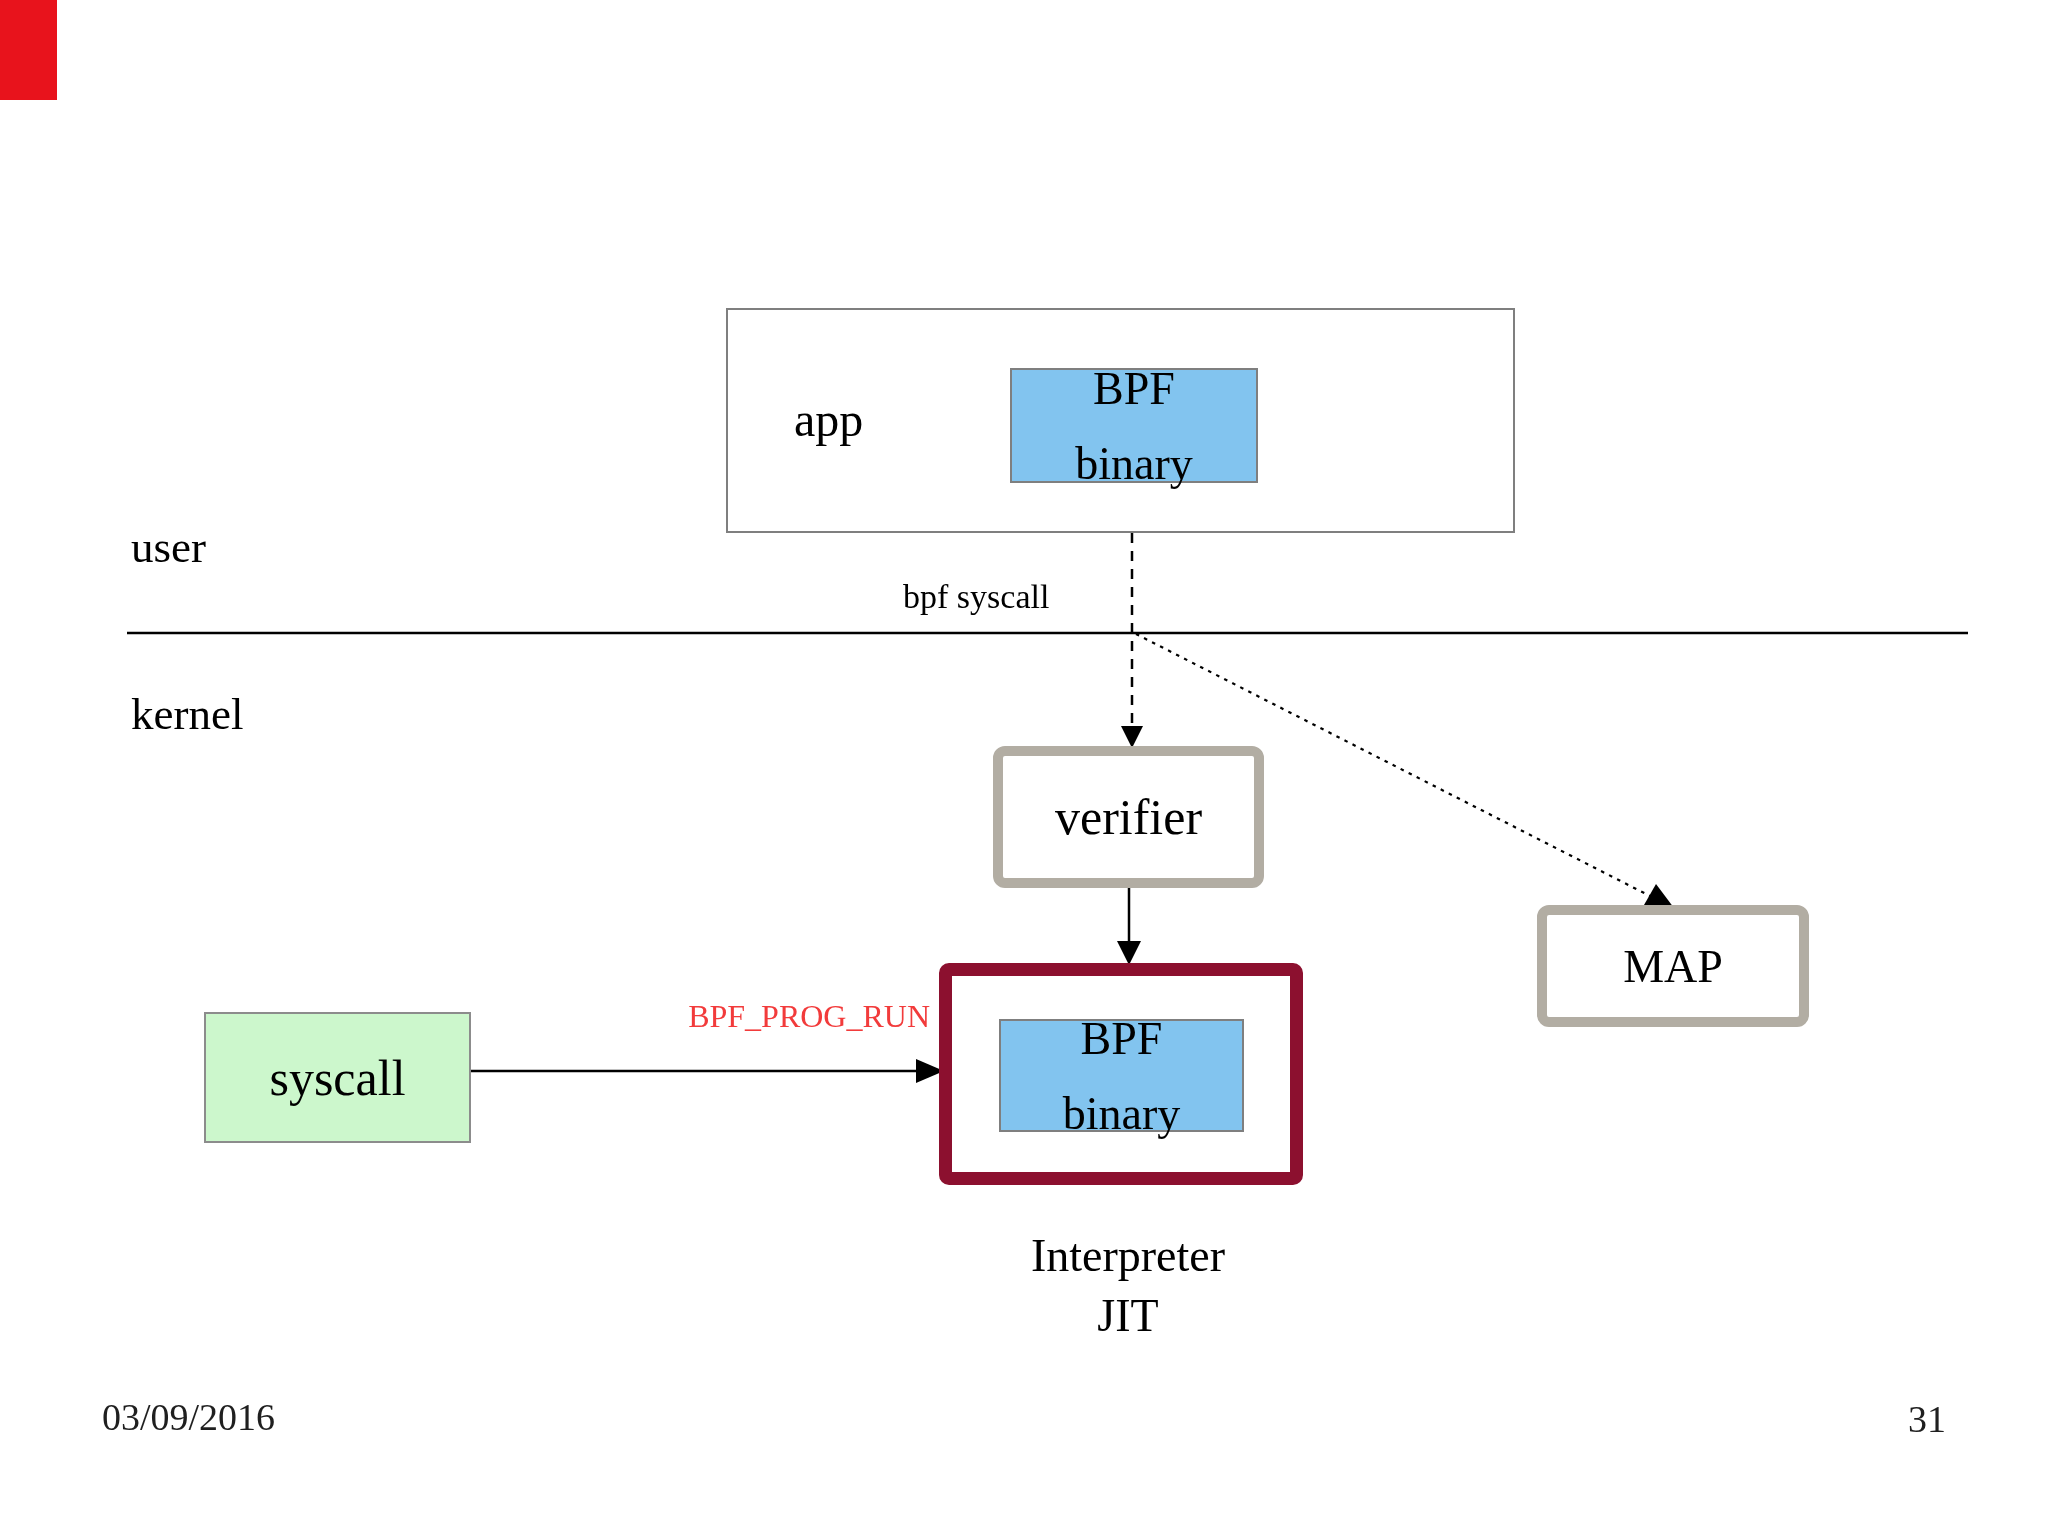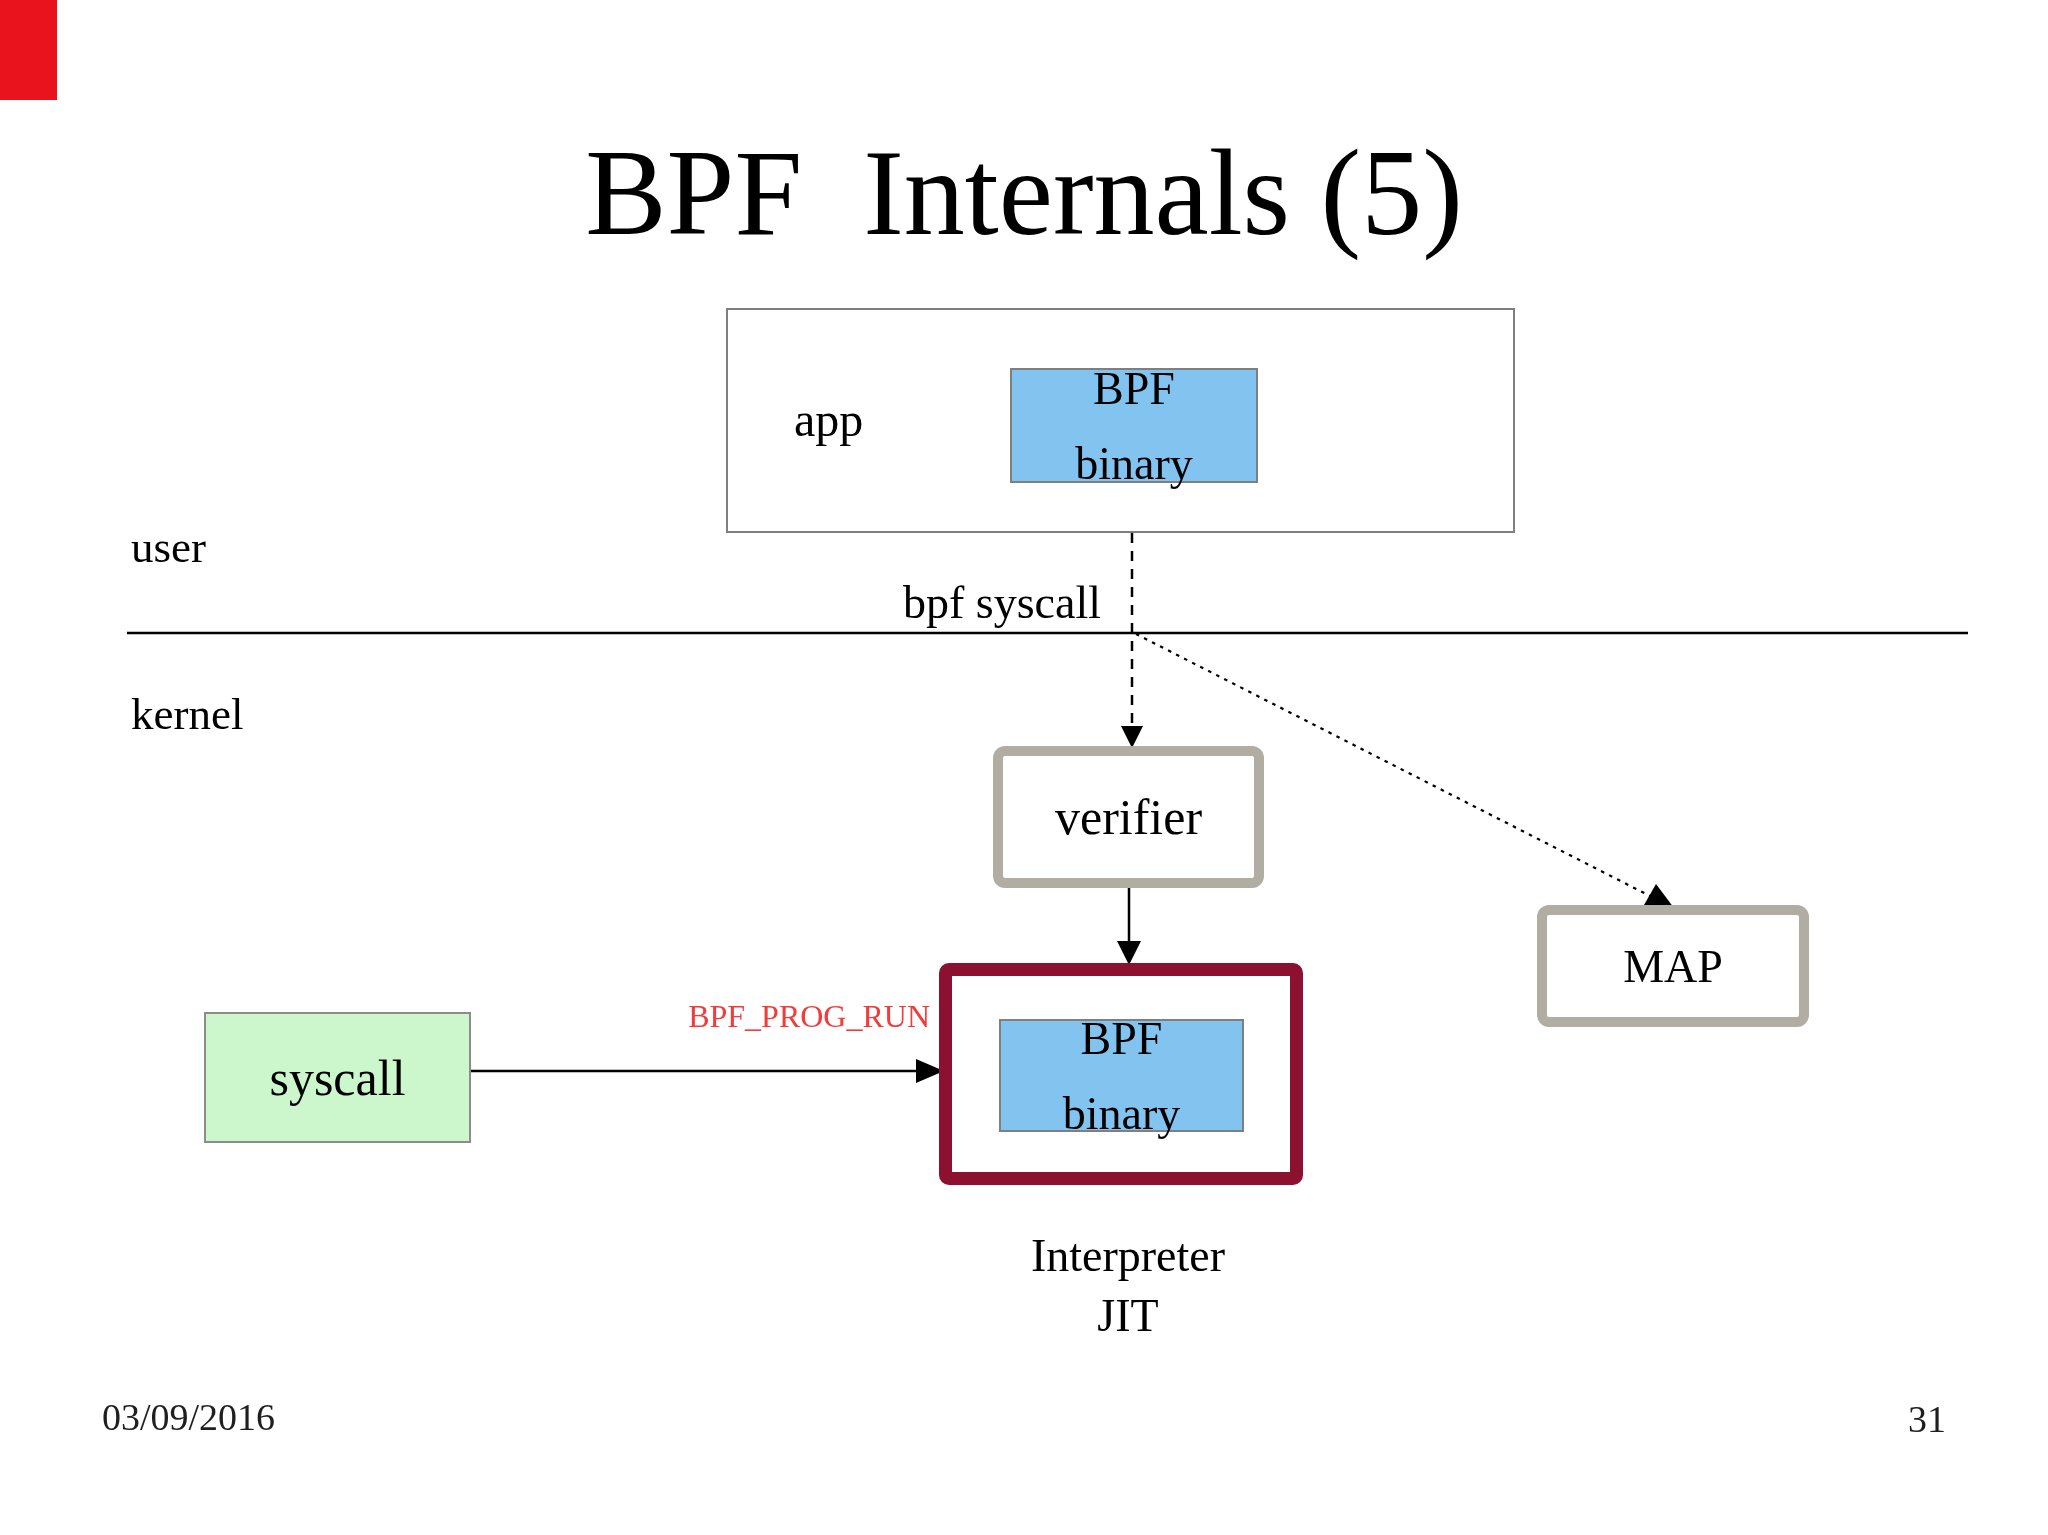--- a/index.html
+++ b/index.html
@@ -35,21 +35,21 @@
     background:var(--blue-fill); border:2px solid var(--thin-border); box-sizing:border-box;
     display:flex; flex-direction:column; align-items:center; justify-content:center;
     font-size:46px; line-height:55px; text-align:center;gap:20px;
   }
   .blue-box.user-side{left:1010px; top:368px; width:248px; height:115px;}
   .blue-box.kernel-side{left:999px; top:1019px; width:245px; height:113px;}
 
   .section-label{font-size:45px; line-height:1;}
   .user-label{left:131px; top:525px;}
   .kernel-label{left:131px; top:692px;}
-  .syscall-label{left:903px; top:580px; font-size:46px; line-height:1;}
+  .syscall-label{left:903px; top:580px; font-size:34px; line-height:1;}
 
   .outlined-box{
     border:10px solid var(--gray-box-border); border-radius:12px; box-sizing:border-box;
     background:#fff; display:flex; align-items:center; justify-content:center;
     font-size:50px;
   }
   .verifier-box{left:993px; top:746px; width:271px; height:142px;}
   .map-box{left:1537px; top:905px; width:272px; height:122px; font-size:46px;}
 
   .maroon-box{
@@ -80,21 +80,20 @@
 
   svg.overlay{left:0; top:0; width:2048px; height:1535px; pointer-events:none;}
 </style>
 </head>
 <body>
 
 <div id="slide">
 
   <div class="abs red-bar"></div>
 
-  <div class="abs title">BPF  Internals (5)</div>
 
   <div class="abs app-box"></div>
   <div class="abs app-label">app</div>
   <div class="abs blue-box user-side">
     <span>BPF</span>
     <span>binary</span>
   </div>
 
   <div class="abs section-label user-label">user</div>
   <div class="abs syscall-label">bpf syscall</div>

